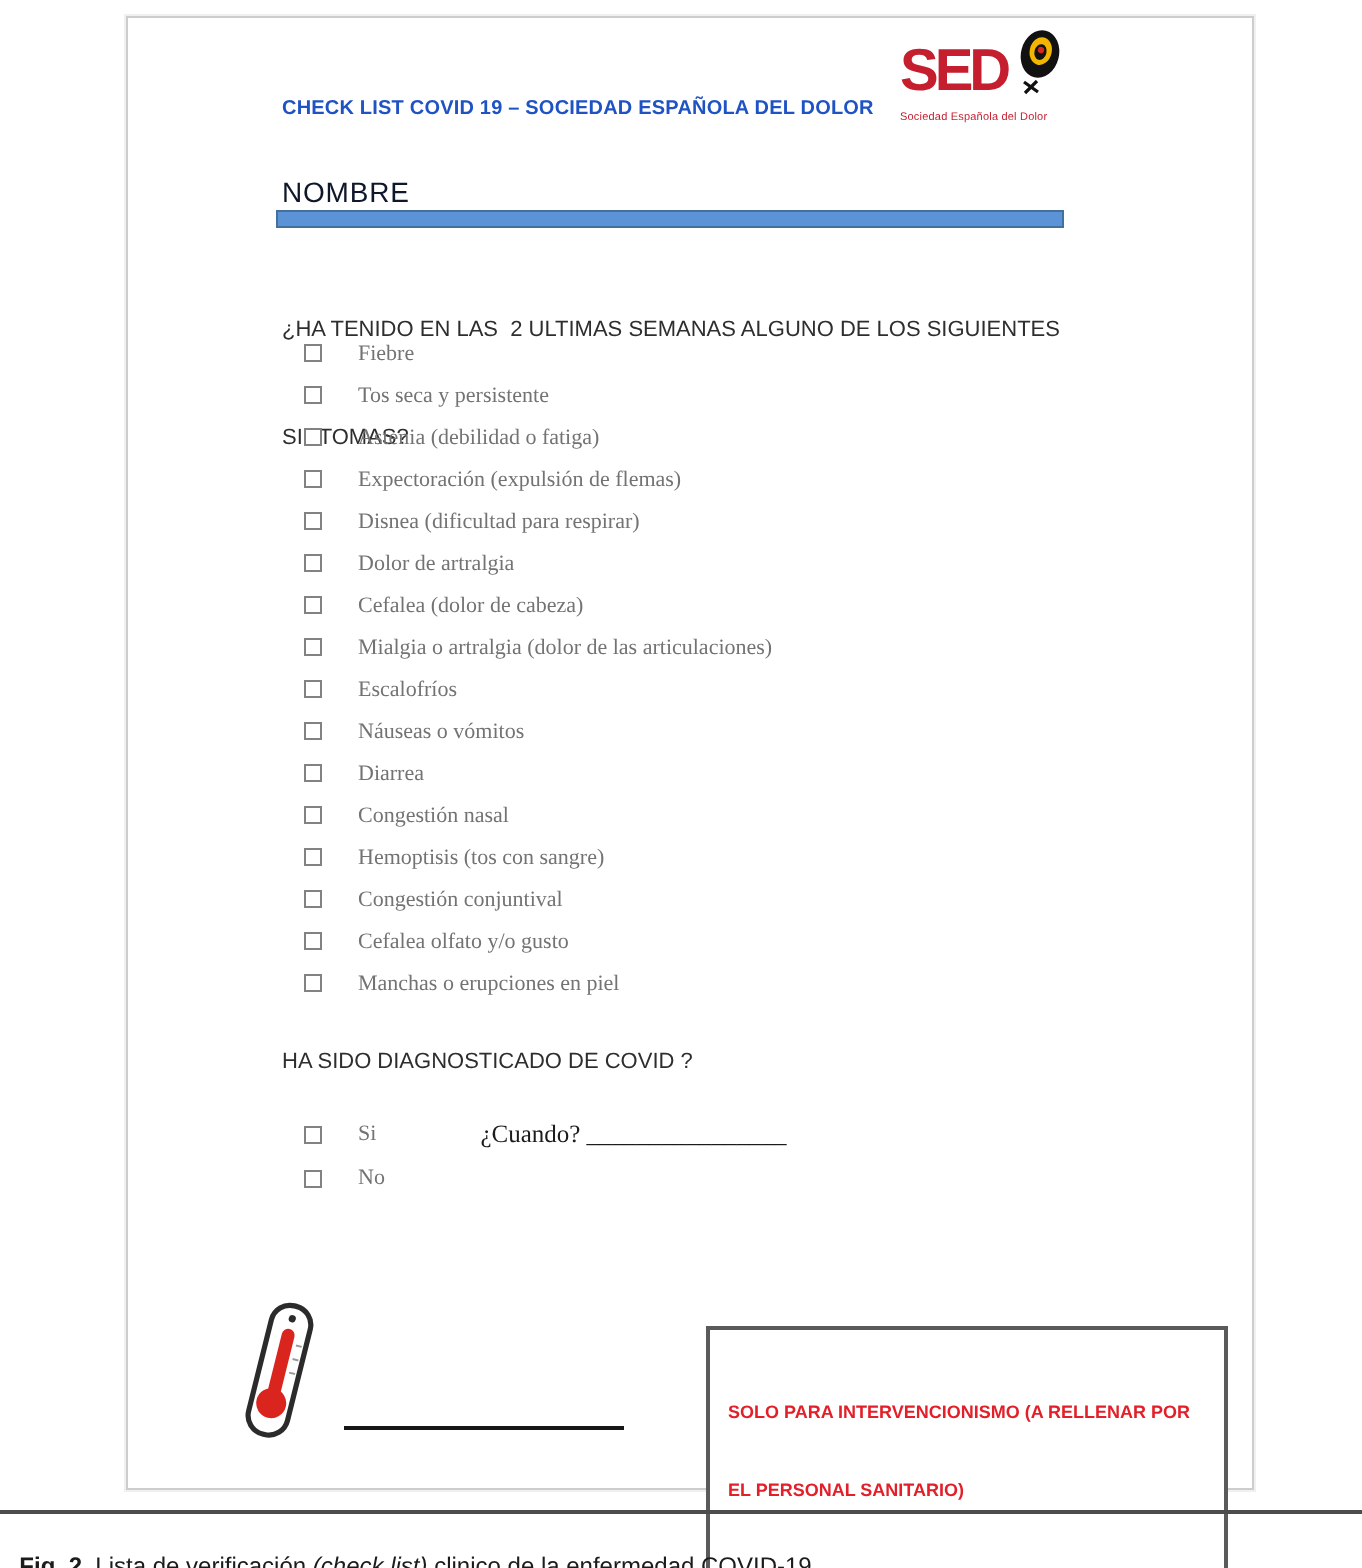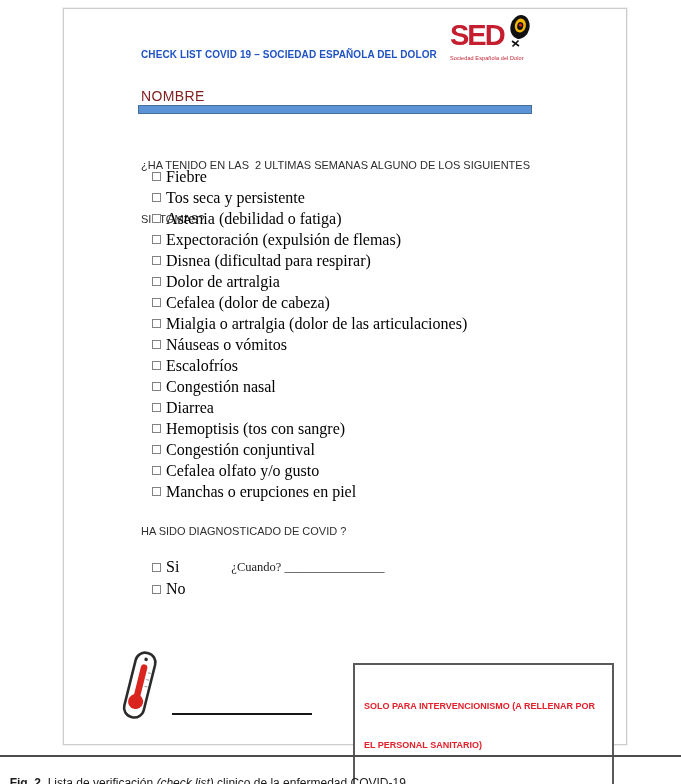--- a/index.html
+++ b/index.html
@@ -21,40 +21,40 @@
   .sed-word {
     font-size:29px; font-weight:bold; color:#c41e2f; letter-spacing:-2px;
     line-height:27px; transform:scaleY(1.02);
   }
   .target-svg { margin-left:2px; margin-top:-3px; }
   .sed-sub {
     font-size:5.5px; color:#c41e2f; margin-top:1px; letter-spacing:0.1px;
     white-space:nowrap;
   }
   .name-label {
-    position:absolute; left:77px; top:79px; font-size:14px; color:#7f1d1d;
+    position:absolute; left:77px; top:79px; font-size:14px; color:#0f172a;
     letter-spacing:0.4px;
   }
   .name-bar {
     position:absolute; left:74px; top:96px; width:392px; height:7px;
     background:#5b93d6; border:1px solid #41719c;
   }
   .question {
     position:absolute; left:77px; top:111px; font-size:11px; color:#2e2e2e;
     line-height:18px; white-space:pre-wrap;
   }
   .symptoms { position:absolute; left:88px; top:157px; }
   .sym-row { height:21px; display:flex; align-items:center; }
   .cb {
     width:9px; height:9px; border:1px solid #828282; background:#fff;
     flex:0 0 auto; box-sizing:border-box;
   }
   .serif-label {
-    margin-left:5px; font-family:"Liberation Serif", serif; font-size:16px;
-    color:#000000; white-space:pre;
+    margin-left:18px; font-family:"Liberation Serif", serif; font-size:11px;
+    color:#737373; white-space:pre;
   }
   .diag-question {
     position:absolute; left:77px; top:516px; font-size:11px; color:#2e2e2e;
     white-space:pre;
   }
   .diag-rows { position:absolute; left:88px; top:547px;text-align:right; }
   .diag-row { height:22px; display:flex; align-items:center; }
   .when-group { margin-left:27px; font-family:Liberation Serif, serif;
     font-size:12.5px; color:#1c1c1c; white-space:pre; }
   .thermo { position:absolute; left:42px; top:638px; }
@@ -145,33 +145,33 @@
     <div class="sym-row">
       <span class="cb"></span>
       <span class="serif-label">Cefalea (dolor de cabeza)</span>
     </div>
     <div class="sym-row">
       <span class="cb"></span>
       <span class="serif-label">Mialgia o artralgia (dolor de las articulaciones)</span>
     </div>
     <div class="sym-row">
       <span class="cb"></span>
+      <span class="serif-label">Escalofríos</span>
+    </div>
+    <div class="sym-row">
+      <span class="cb"></span>
       <span class="serif-label">Náuseas o vómitos</span>
     </div>
     <div class="sym-row">
       <span class="cb"></span>
-      <span class="serif-label">Escalofríos</span>
+      <span class="serif-label">Diarrea</span>
     </div>
     <div class="sym-row">
       <span class="cb"></span>
       <span class="serif-label">Congestión nasal</span>
-    </div>
-    <div class="sym-row">
-      <span class="cb"></span>
-      <span class="serif-label">Diarrea</span>
     </div>
     <div class="sym-row">
       <span class="cb"></span>
       <span class="serif-label">Hemoptisis (tos con sangre)</span>
     </div>
     <div class="sym-row">
       <span class="cb"></span>
       <span class="serif-label">Congestión conjuntival</span>
     </div>
     <div class="sym-row">

